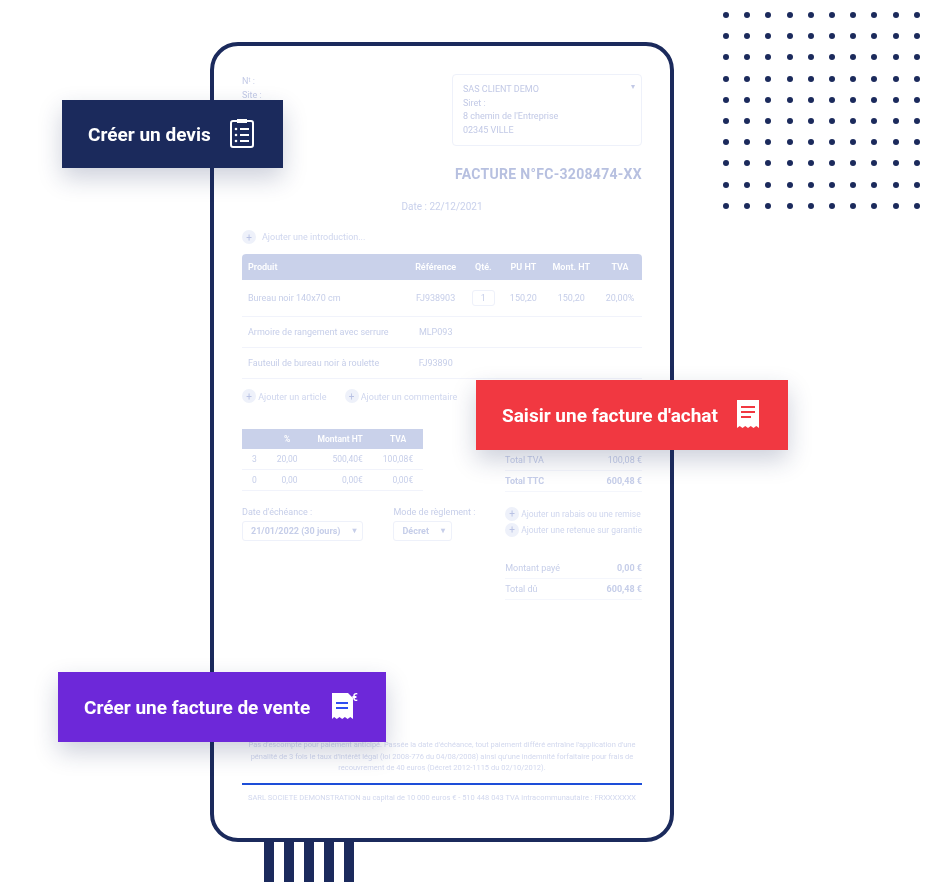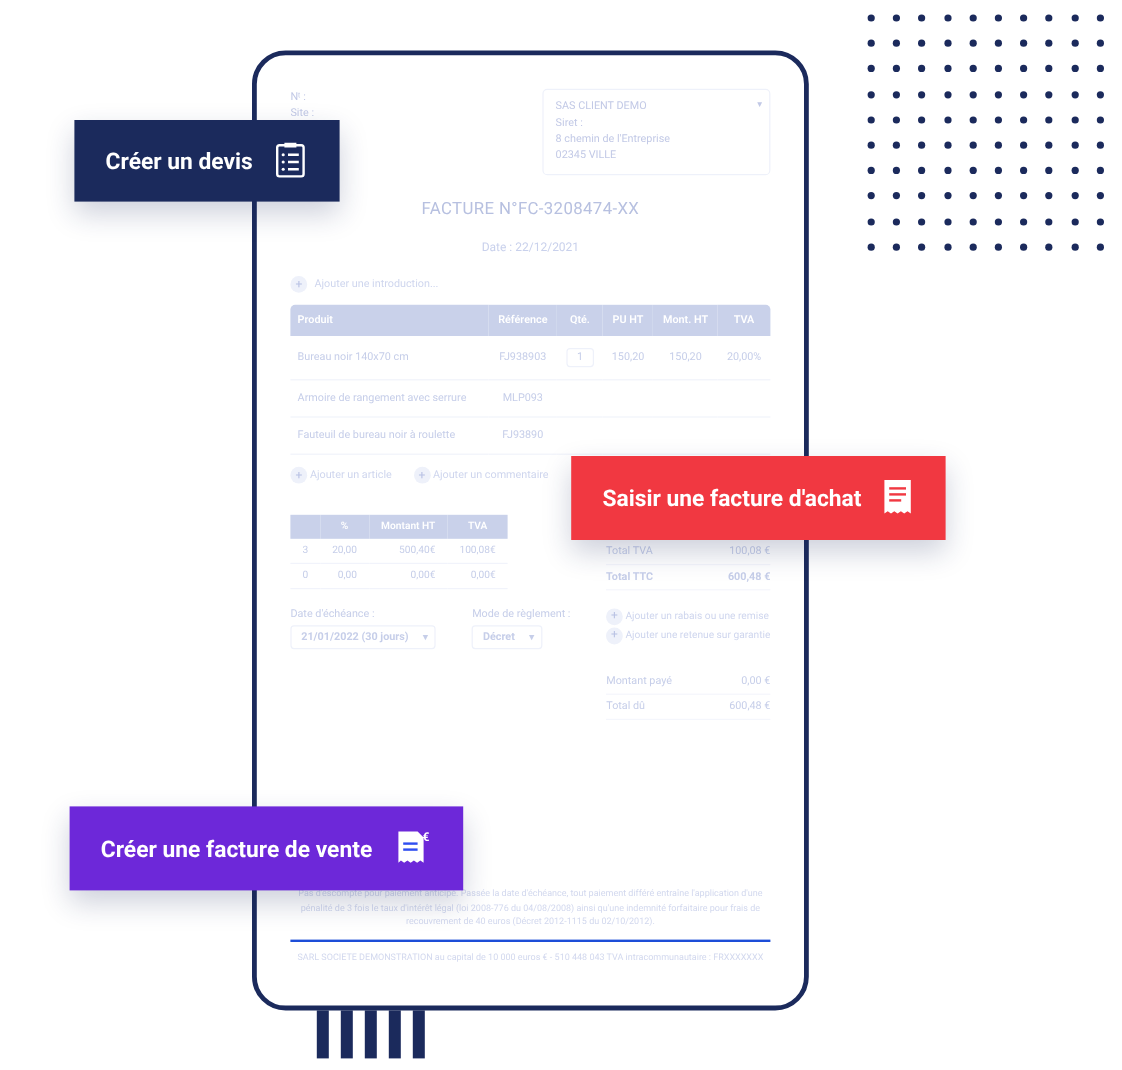--- a/index.html
+++ b/index.html
@@ -62,21 +62,21 @@
   padding: 8px 10px;
   width: 190px;
   font-size: 9px;
   line-height: 1.5;
   color: #c2c9e6;
   position: relative;
 }
 .client-box .caret { position: absolute; right: 6px; top: 6px; font-size: 8px; }
 .meta { font-size: 9px; color: #c2c9e6; line-height: 1.6; }
 .title-block { text-align: center; margin: 14px 0 8px; }
-.doc-title { font-size: 14px; font-weight: 400; color: #b7c0e0; letter-spacing: .3px; }
+.doc-title { font-size: 14px; font-weight: 700; color: #b7c0e0; letter-spacing: .3px; text-align: right; }
 .doc-date { font-size: 10px; color: #c9d1ec; margin-top: 19px; }
 .intro-row { display: flex; align-items: center; gap: 6px; font-size: 9px; color: #cfd6ee; margin: 10px 0; }
 .plus { width: 14px; height: 14px; border-radius: 50%; background: #eef1fa; display: inline-flex; align-items: center; justify-content: center; font-size: 10px; color: #b9c2e4; }
 .table { width: 100%; border-collapse: collapse; font-size: 9px; }
 .table thead th { background: #c9d1ea; color: #fff; font-weight: 600; padding: 8px 6px; text-align: center; }
 .table thead th:first-child { text-align: left; border-top-left-radius: 4px; }
 .table thead th:last-child { border-top-right-radius: 4px; }
 .table tbody td { padding: 10px 6px; border-bottom: 1px solid #f1f3fb; color: #c6cee9; text-align: center; }
 .table tbody td:first-child { text-align: left; }
 .table tbody td .qty { border: 1px solid #eef1fa; border-radius: 3px; padding: 2px 8px; display: inline-block; }
@@ -90,21 +90,21 @@
 .totals .row { display: flex; justify-content: space-between; gap: 24px; padding: 5px 0; border-bottom: 1px solid #f4f6fc; color: #c6cee9; }
 .totals .row.strong { font-weight: 700; }
 .totals .row span:last-child { min-width: 62px; text-align: right; }
 .pay-row { display: flex; gap: 30px; margin-top: 16px; font-size: 9px; }
 .pay-col label { color: #c6cee9; display: block; margin-bottom: 4px; }
 .select { border: 1px solid #eef1fa; border-radius: 3px; padding: 4px 22px 4px 8px; color: #c6cee9; position: relative; display: inline-block; font-weight: bold; }
 .select::after { content: "▾"; position: absolute; right: 6px; top: 4px; font-size: 8px; }
 .extra-actions { font-size: 8.5px; color: #cfd6ee; line-height: 1.9; }
 .paid-box { margin-top: 20px; font-size: 9px; float: right; }
 .paid-box .row { display: flex; justify-content: space-between; gap: 20px; padding: 5px 0; border-bottom: 1px solid #f4f6fc; color: #c6cee9; }
-.paid-box .row span:last-child { min-width: 62px; text-align: right; }
+.paid-box .row span:last-child { min-width: 62px; text-align: right; font-weight: bold; }
 .footer-text { margin-top: auto; font-size: 7.5px; color: #d2d8ee; text-align: center; line-height: 1.5; padding-top: 20px; }
 .footer-line { margin-top: 10px; border-top: 2px solid #1d4ed8; padding-top: 8px; font-size: 7.5px; color: #d2d8ee; text-align: center; }
 .cta {
   position: absolute;
   display: flex;
   align-items: center;
   gap: 16px;
   padding: 18px 26px;
   box-shadow: 0 10px 24px rgba(27,42,92,.22);
   color: #fff;

